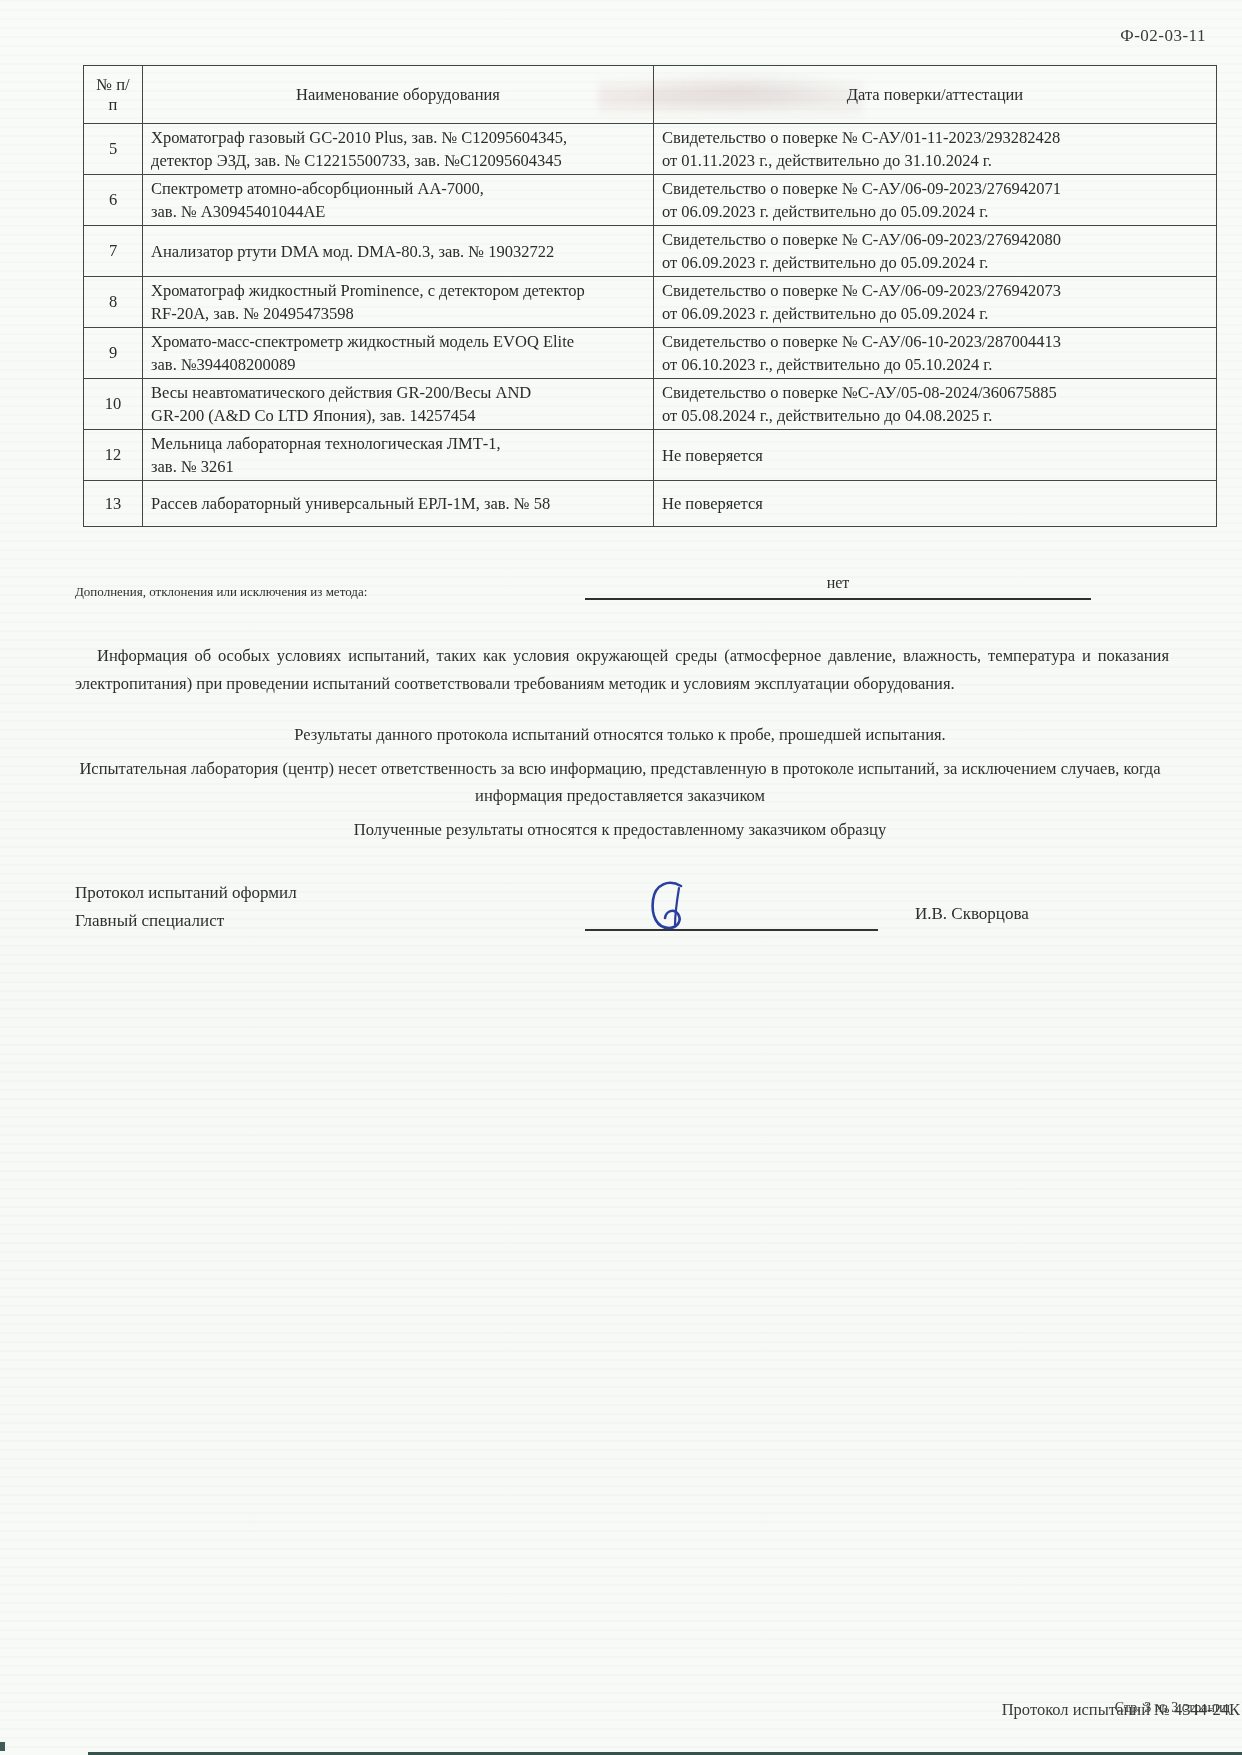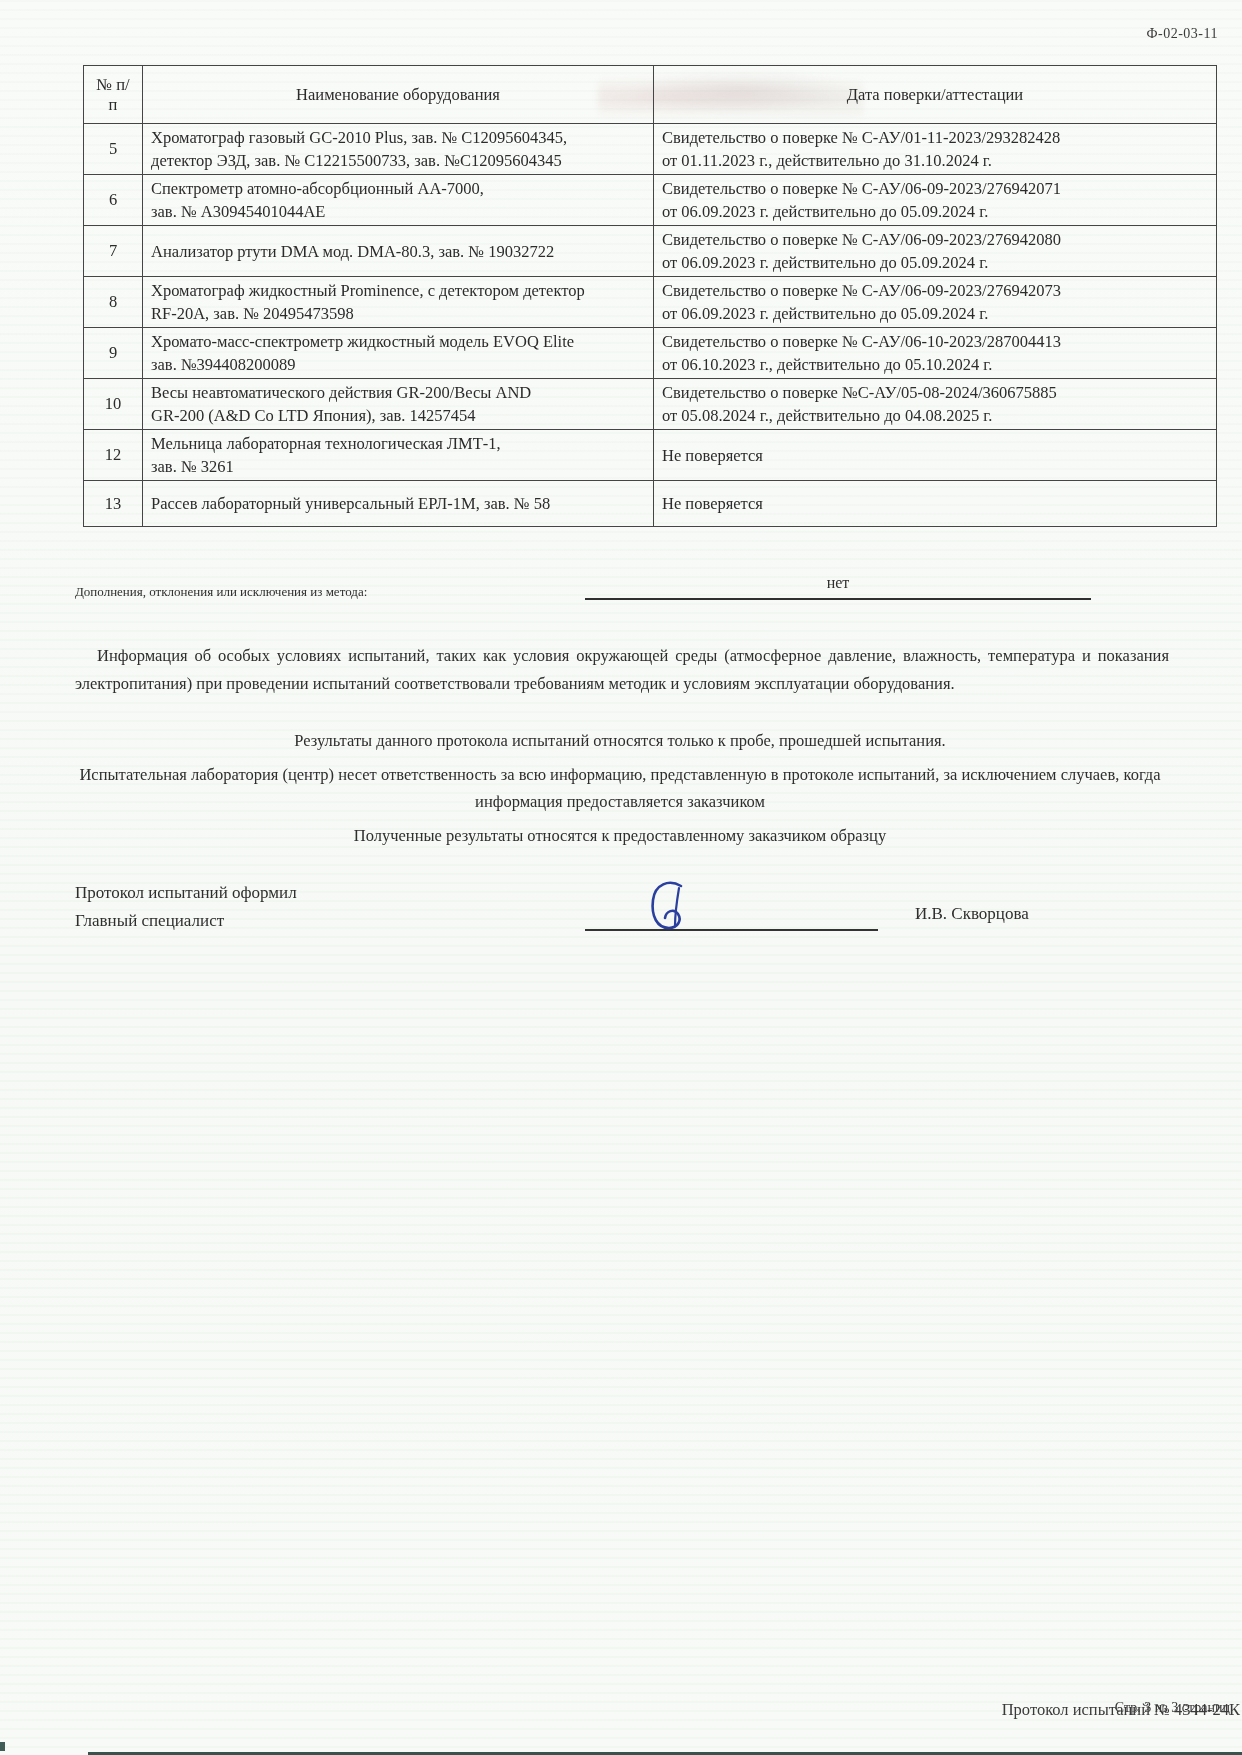--- a/index.html
+++ b/index.html
@@ -8,21 +8,21 @@
     font-family:"Liberation Serif","DejaVu Serif",serif;
     color:#2e2e2e;
     background:#f8faf6;
   }
   .page{
     position:relative;width:1242px;height:1755px;overflow:hidden;
     background:
       repeating-linear-gradient(180deg, rgba(205,220,208,0.10) 0 2px, rgba(255,255,255,0) 2px 9px),
       linear-gradient(180deg,#f9fbf8 0%,#f6f9f5 55%,#f7faf6 100%);
   }
-  .form-code{position:absolute;top:26px;right:24px;font-size:14px;letter-spacing:.5px;color:#3a3a3a;}
+  .form-code{position:absolute;top:26px;right:36px;font-size:17px;letter-spacing:.5px;color:#3a3a3a;}
   
   .equip-table{
     position:absolute;top:65px;left:83px;width:1133px;
     border-collapse:collapse;table-layout:fixed;
     font-size:16.5px;color:#2b2b2b;
   }
   .equip-table col.c1{width:59px;}
   .equip-table col.c2{width:511px;}
   .equip-table col.c3{width:563px;}
   .equip-table th,.equip-table td{
@@ -50,21 +50,21 @@
     text-align:center;font-size:16px;
     border-bottom:2px solid #2f2f2f;padding-bottom:6px;
   }
   
   .conditions{
     position:absolute;left:75px;top:642px;width:1094px;
     font-size:16.5px;line-height:28px;text-indent:22px;text-align:justify;
   }
   .statements{
     position:absolute;left:75px;top:721px;width:1090px;
-    text-align:center;font-size:16.5px;line-height:27px;margin-top:6px;
+    text-align:center;font-size:16.5px;line-height:27px;
   }
   .statements p{margin:0 0 7px 0;}
   
   .sig-intro{position:absolute;left:75px;top:879px;font-size:17px;line-height:28px;}
   .sig-line{position:absolute;left:585px;top:929px;width:293px;border-bottom:2px solid #333;}
   .sig-mark{position:absolute;left:645px;top:878px;}
   .signer-name{position:absolute;left:915px;top:904px;font-size:17px;}
   
   .footer-ref{position:absolute;left:70px;top:1700px;width:1170px;text-align:right;font-size:16.5px;color:#3a3a3a;}
   .footer-pages{position:absolute;right:12px;top:1700px;font-size:14px;color:#3a3a3a;margin-left:17px;}

